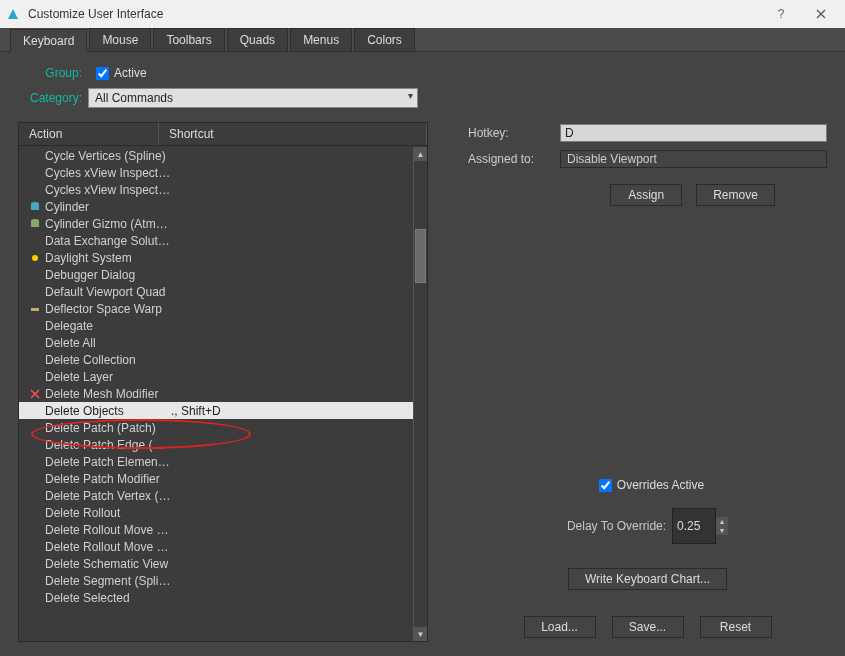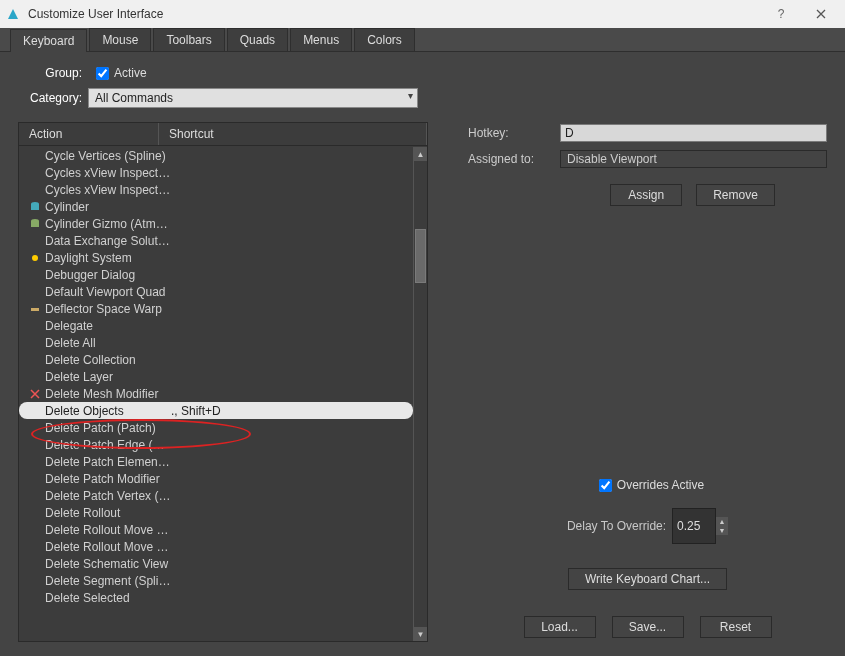--- a/index.html
+++ b/index.html
@@ -13,39 +13,39 @@
   .tabrow { height: 24px; background: #4a4a4a; display:flex; align-items:flex-end; padding-left: 10px; border-bottom:1px solid #2e2e2e; }
   .tab { padding: 4px 12px; color:#ddd; border:1px solid #2e2e2e; border-bottom:none; background:#3e3e3e; margin-right:2px; cursor:pointer; }
   .tab.active { background:#444444; position:relative; top:1px; }
 
   .body { position:relative; padding: 14px 18px; display:flex; gap: 40px; height: calc(100% - 52px); }
 
   .left { flex: 0 0 410px; display:flex; flex-direction:column; }
   .right { flex: 1; display:flex; flex-direction:column; }
 
   .formrow { display:flex; align-items:center; margin-bottom: 8px; }
-  .formrow label.lead { width: 64px; text-align:right; margin-right: 6px; color:#ffffff; }
+  .formrow label.lead { width: 64px; text-align:right; margin-right: 6px; color:#14b8a6; }
   .formrow .select { flex:0 0 330px; }
   .select-wrap { position:relative; display:inline-block; }
   .select { background:#e0e0e0; color:#222; border:1px solid #888; height:20px; padding: 1px 18px 1px 6px; appearance:none; -webkit-appearance:none; }
   .select-wrap::after { content:"▾"; position:absolute; right:5px; top:2px; font-size:10px; color:#444; pointer-events:none;}
   .chkrow { display:flex; align-items:center; margin-left:8px; color:#ddd; }
   .chkrow input { margin-right:5px; }
 
   .listbox { border:1px solid #2a2a2a; background:#3c3c3c; flex:1; margin-top:6px; margin-left:0; position:relative; overflow:hidden; }
   .listhead { display:flex; background:#3c3c3c; border-bottom:1px solid #2a2a2a; }
   .listhead .col { padding:4px 10px; color:#ddd; border-right:1px solid #555; background:#3c3c3c; }
   .col-action { width: 140px; }
   .col-shortcut { flex:1; }
   .listbody { position:absolute; top:24px; bottom:0; left:0; right:14px; overflow:hidden; }
   .listbody .row { display:flex; align-items:center; height:17px; padding-left:8px; color:#d0d0d0; white-space:nowrap; cursor:pointer;}
   .listbody .row .ic { width:16px; height:14px; margin-right:2px; display:flex;align-items:center;justify-content:center; font-size:10px; }
   .listbody .row .aname { flex:0 0 126px; overflow:hidden; text-overflow:ellipsis;}
   .listbody .row .sc { flex:1; }
-  .row.selected { background:#e8e8e8; color:#222;border-radius:8px; }
+  .row.selected { background:#e8e8e8; color:#222; }
   .row.selected .aname, .row.selected .sc { color:#222; }
 
   .scrollbar { position:absolute; right:0; top:24px; bottom:0; width:14px; background:#3c3c3c; border-left:1px solid #555;}
   .sb-arrow { height:14px; background:#555; display:flex;align-items:center;justify-content:center; font-size:8px; color:#ccc; cursor:pointer;}
   .sb-track { position:absolute; top:14px; bottom:14px; left:0; right:0; }
   .sb-thumb { position:absolute; left:1px; right:1px; background:#6a6a6a; cursor:pointer; border:1px solid #7a7a7a;}
 
   .right .formrow label.lead2 { width:84px; margin-right:8px; color:#ccc; }
   .txtinput { background:#d8d8d8; color:#222; border:1px solid #7a7a7a; height:18px; padding:1px 4px; flex:1; }
   .assigned-box { background:#444444; border:1px solid #2a2a2a; color:#ccc; height:18px; padding:1px 6px; flex:1; }

